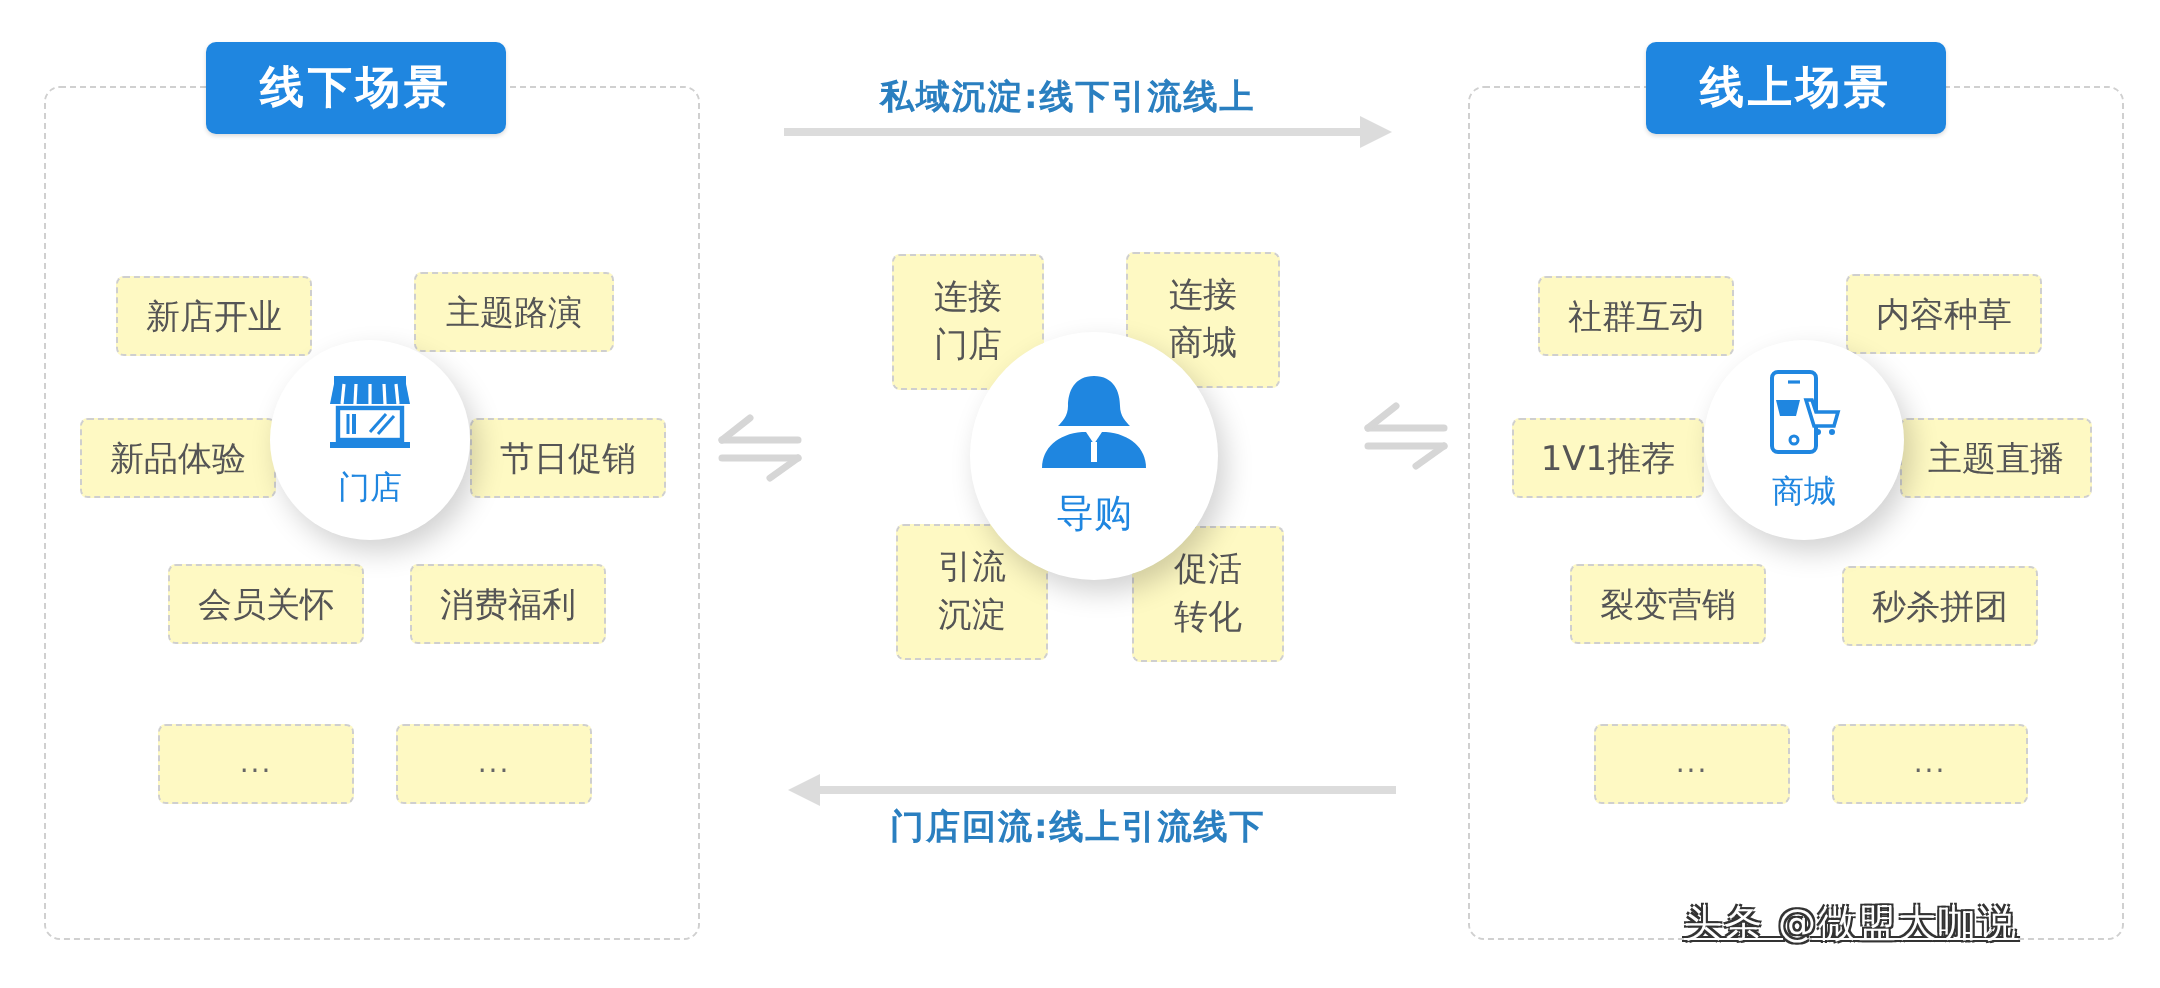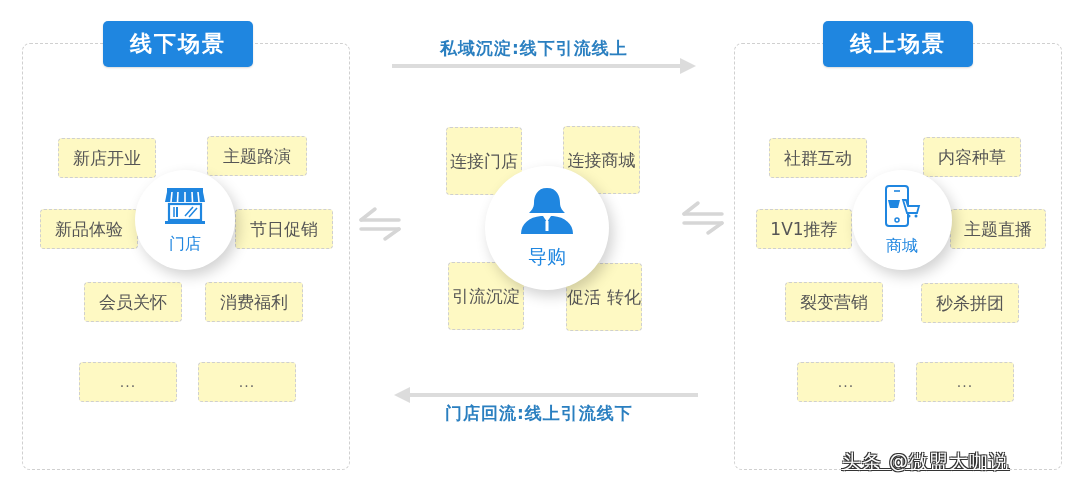--- a/index.html
+++ b/index.html
@@ -23,21 +23,21 @@
   .title-badge.left { left: 103px; }
   .title-badge.right { left: 823px; }
 
   .tag {
     position: absolute; height: 40px;
     border: 1.5px dashed #cfcfcf; border-radius: 4px;
     display: flex; align-items: center; justify-content: center;
     font-size: 17px; color: #555; background: #fef9c3;
   }
   .tag.dots { font-size: 14px; color: #666; letter-spacing: 1px; }
-  .tag.two-line { flex-direction: row; line-height: 24px; font-size: 17px; height: 68px; }
+  .tag.two-line { flex-direction: column; line-height: 24px; font-size: 17px; height: 68px; }
 
   .hub {
     position: absolute; width: 100px; height: 100px; border-radius: 50%;
     background: #fff; box-shadow: 4px 6px 14px rgba(0,0,0,0.18);
     display: flex; flex-direction: column; align-items: center; justify-content: center;
   }
   .hub.big { width: 124px; height: 124px; justify-content: center; }
   .hub-label { color: #1f86e0; font-size: 16px; margin-top: 4px; }
   .hub.big .hub-label { font-size: 19px; margin-top: 6px; }
 
@@ -132,21 +132,21 @@
   <span>门店</span>
 </div>
 <div class="tag two-line" style="left:563px; top:126px; width:77px;">
   <span>连接</span>
   <span>商城</span>
 </div>
 <div class="tag two-line" style="left:448px; top:262px; width:76px;">
   <span>引流</span>
   <span>沉淀</span>
 </div>
-<div class="tag two-line" style="left:566px; top:263px; width:76px;justify-content:space-between;">
+<div class="tag two-line" style="left:566px; top:263px; width:76px;">
   <span>促活</span>
   <span>转化</span>
 </div>
 
 <div class="hub big" style="left:485px; top:166px;">
   <span>
     <svg width="60" height="48" viewBox="0 0 60 48">
       <path d="M30 2 C20 2 17 10 17 17 C17 22 14 25 12 27 L48 27 C46 25 43 22 43 17 C43 10 40 2 30 2 Z" fill="#1f86e0"></path>
       <path d="M4 48 C4 38 12 31 24 30 L36 30 C48 31 56 38 56 48 Z" fill="#1f86e0"></path>
       <path d="M26 30 L30 36 L34 30 Z" fill="#fff"></path>

